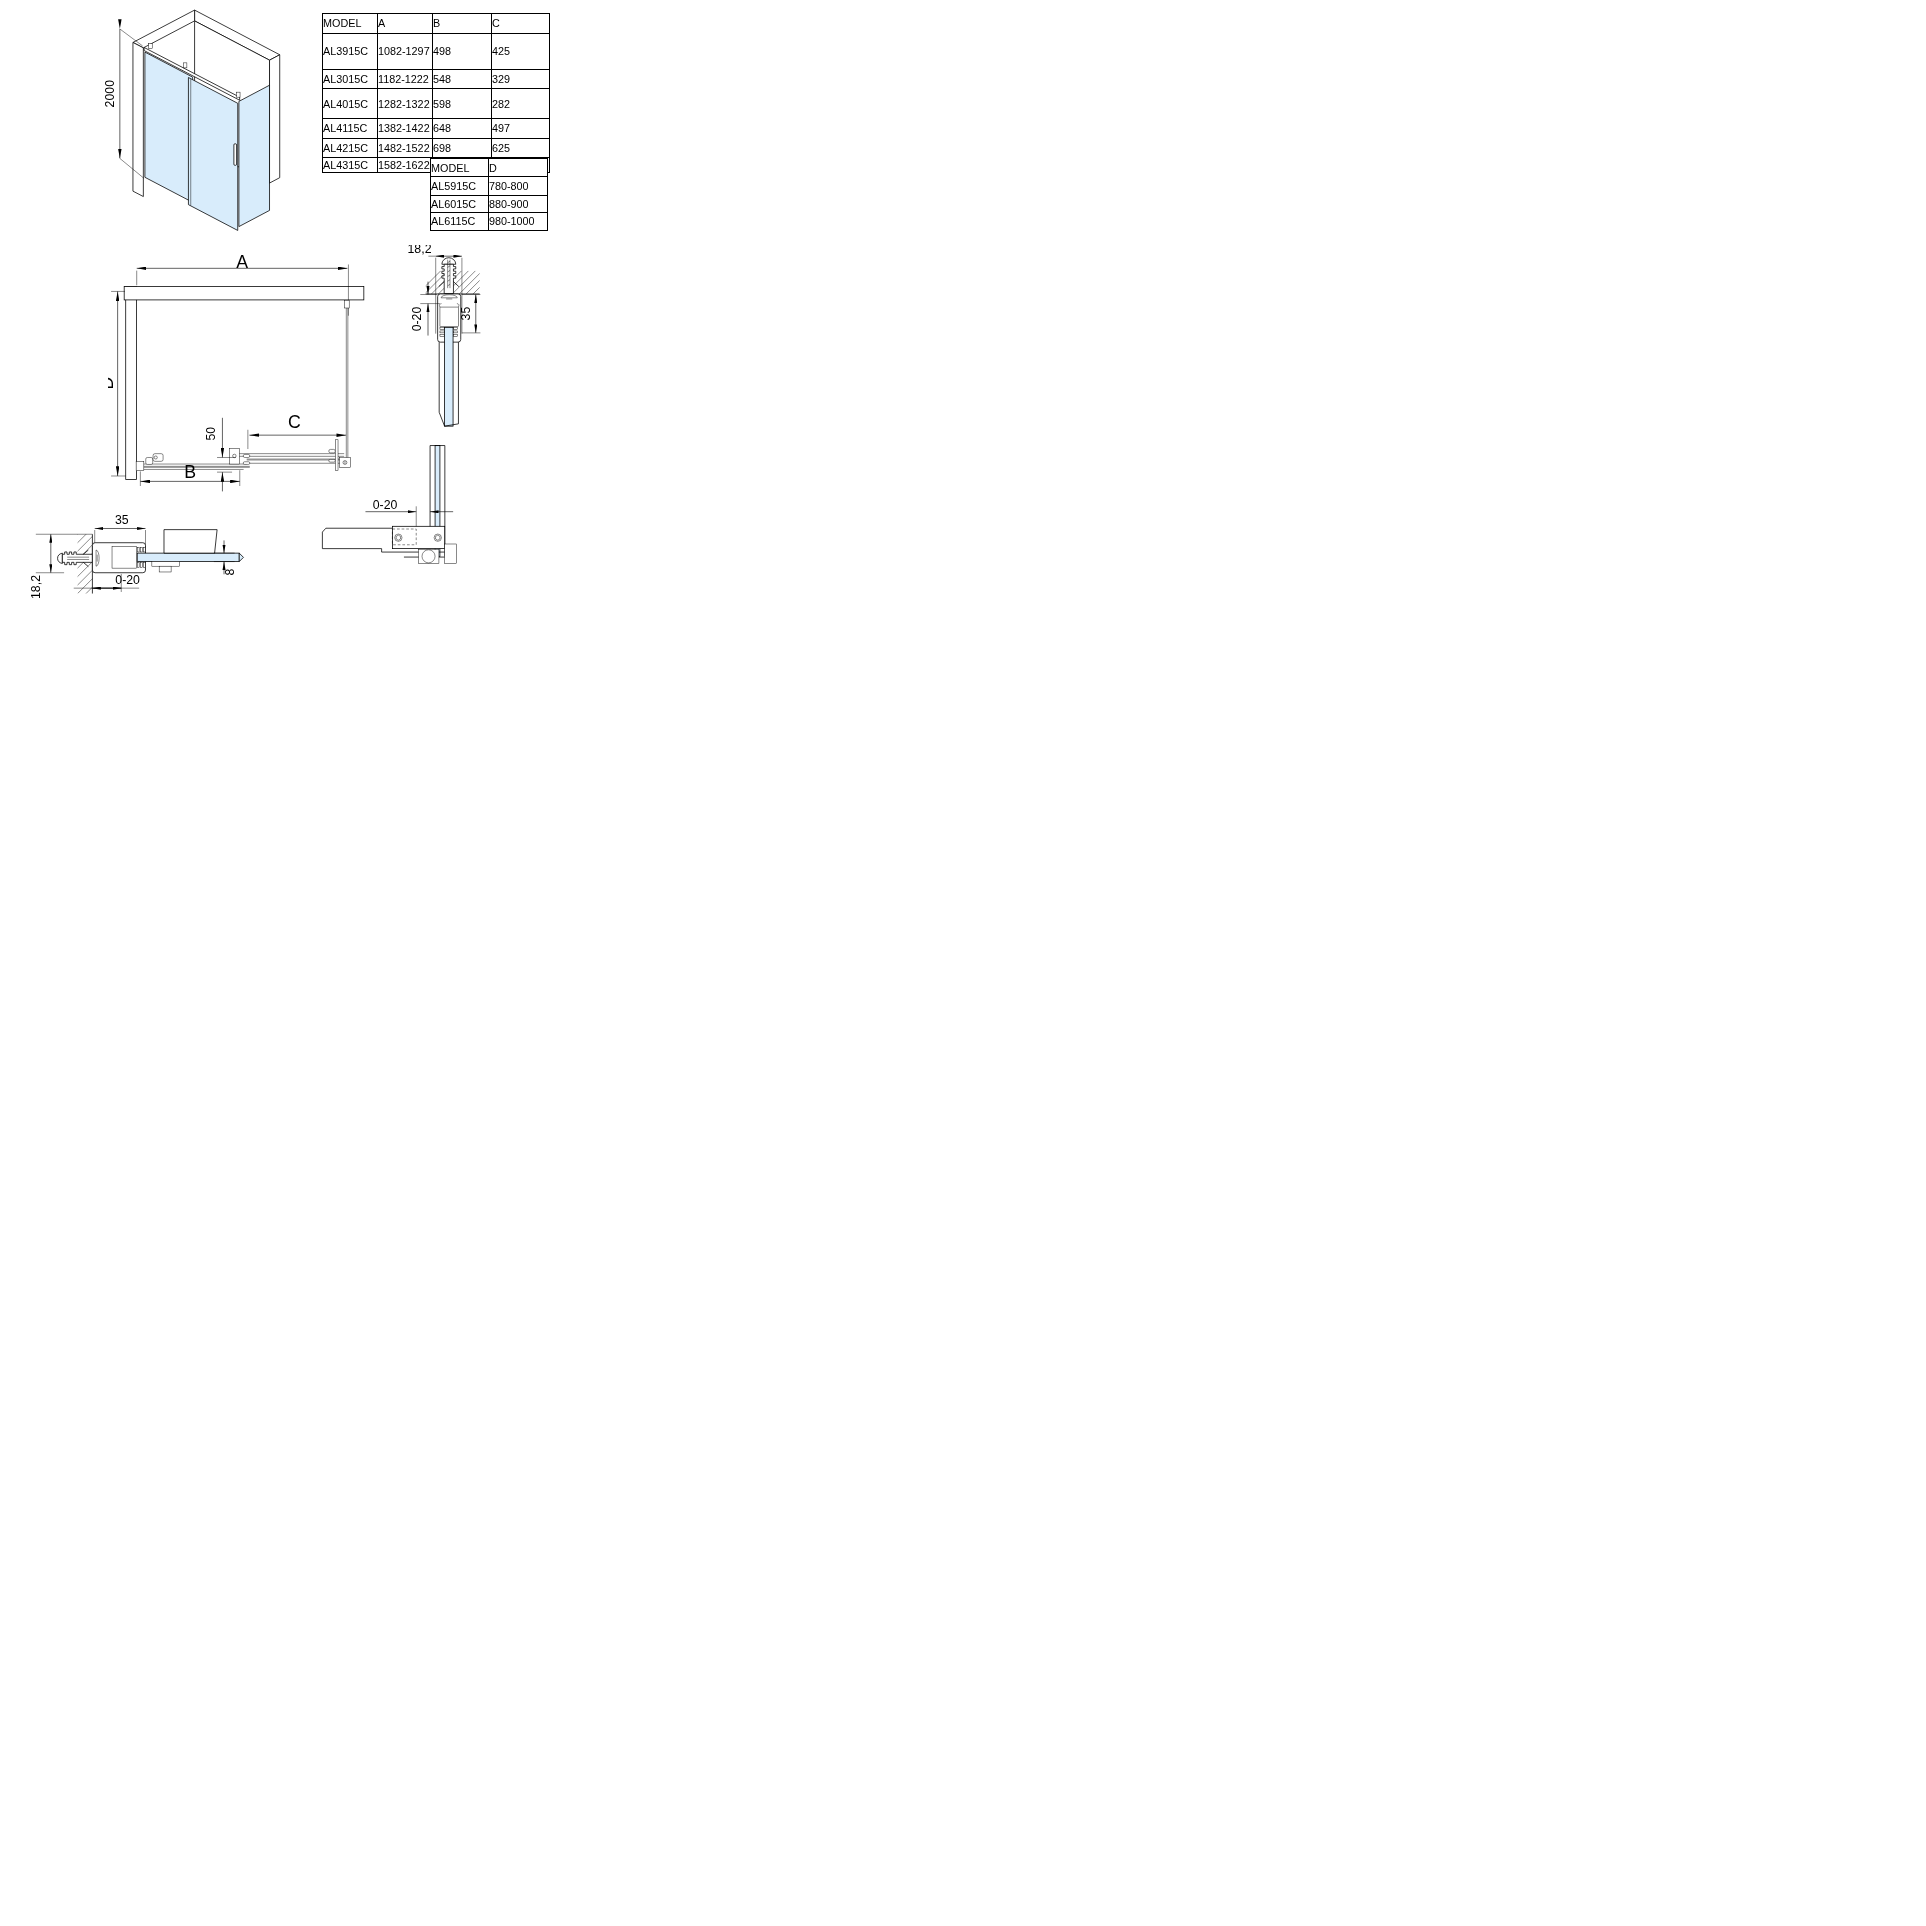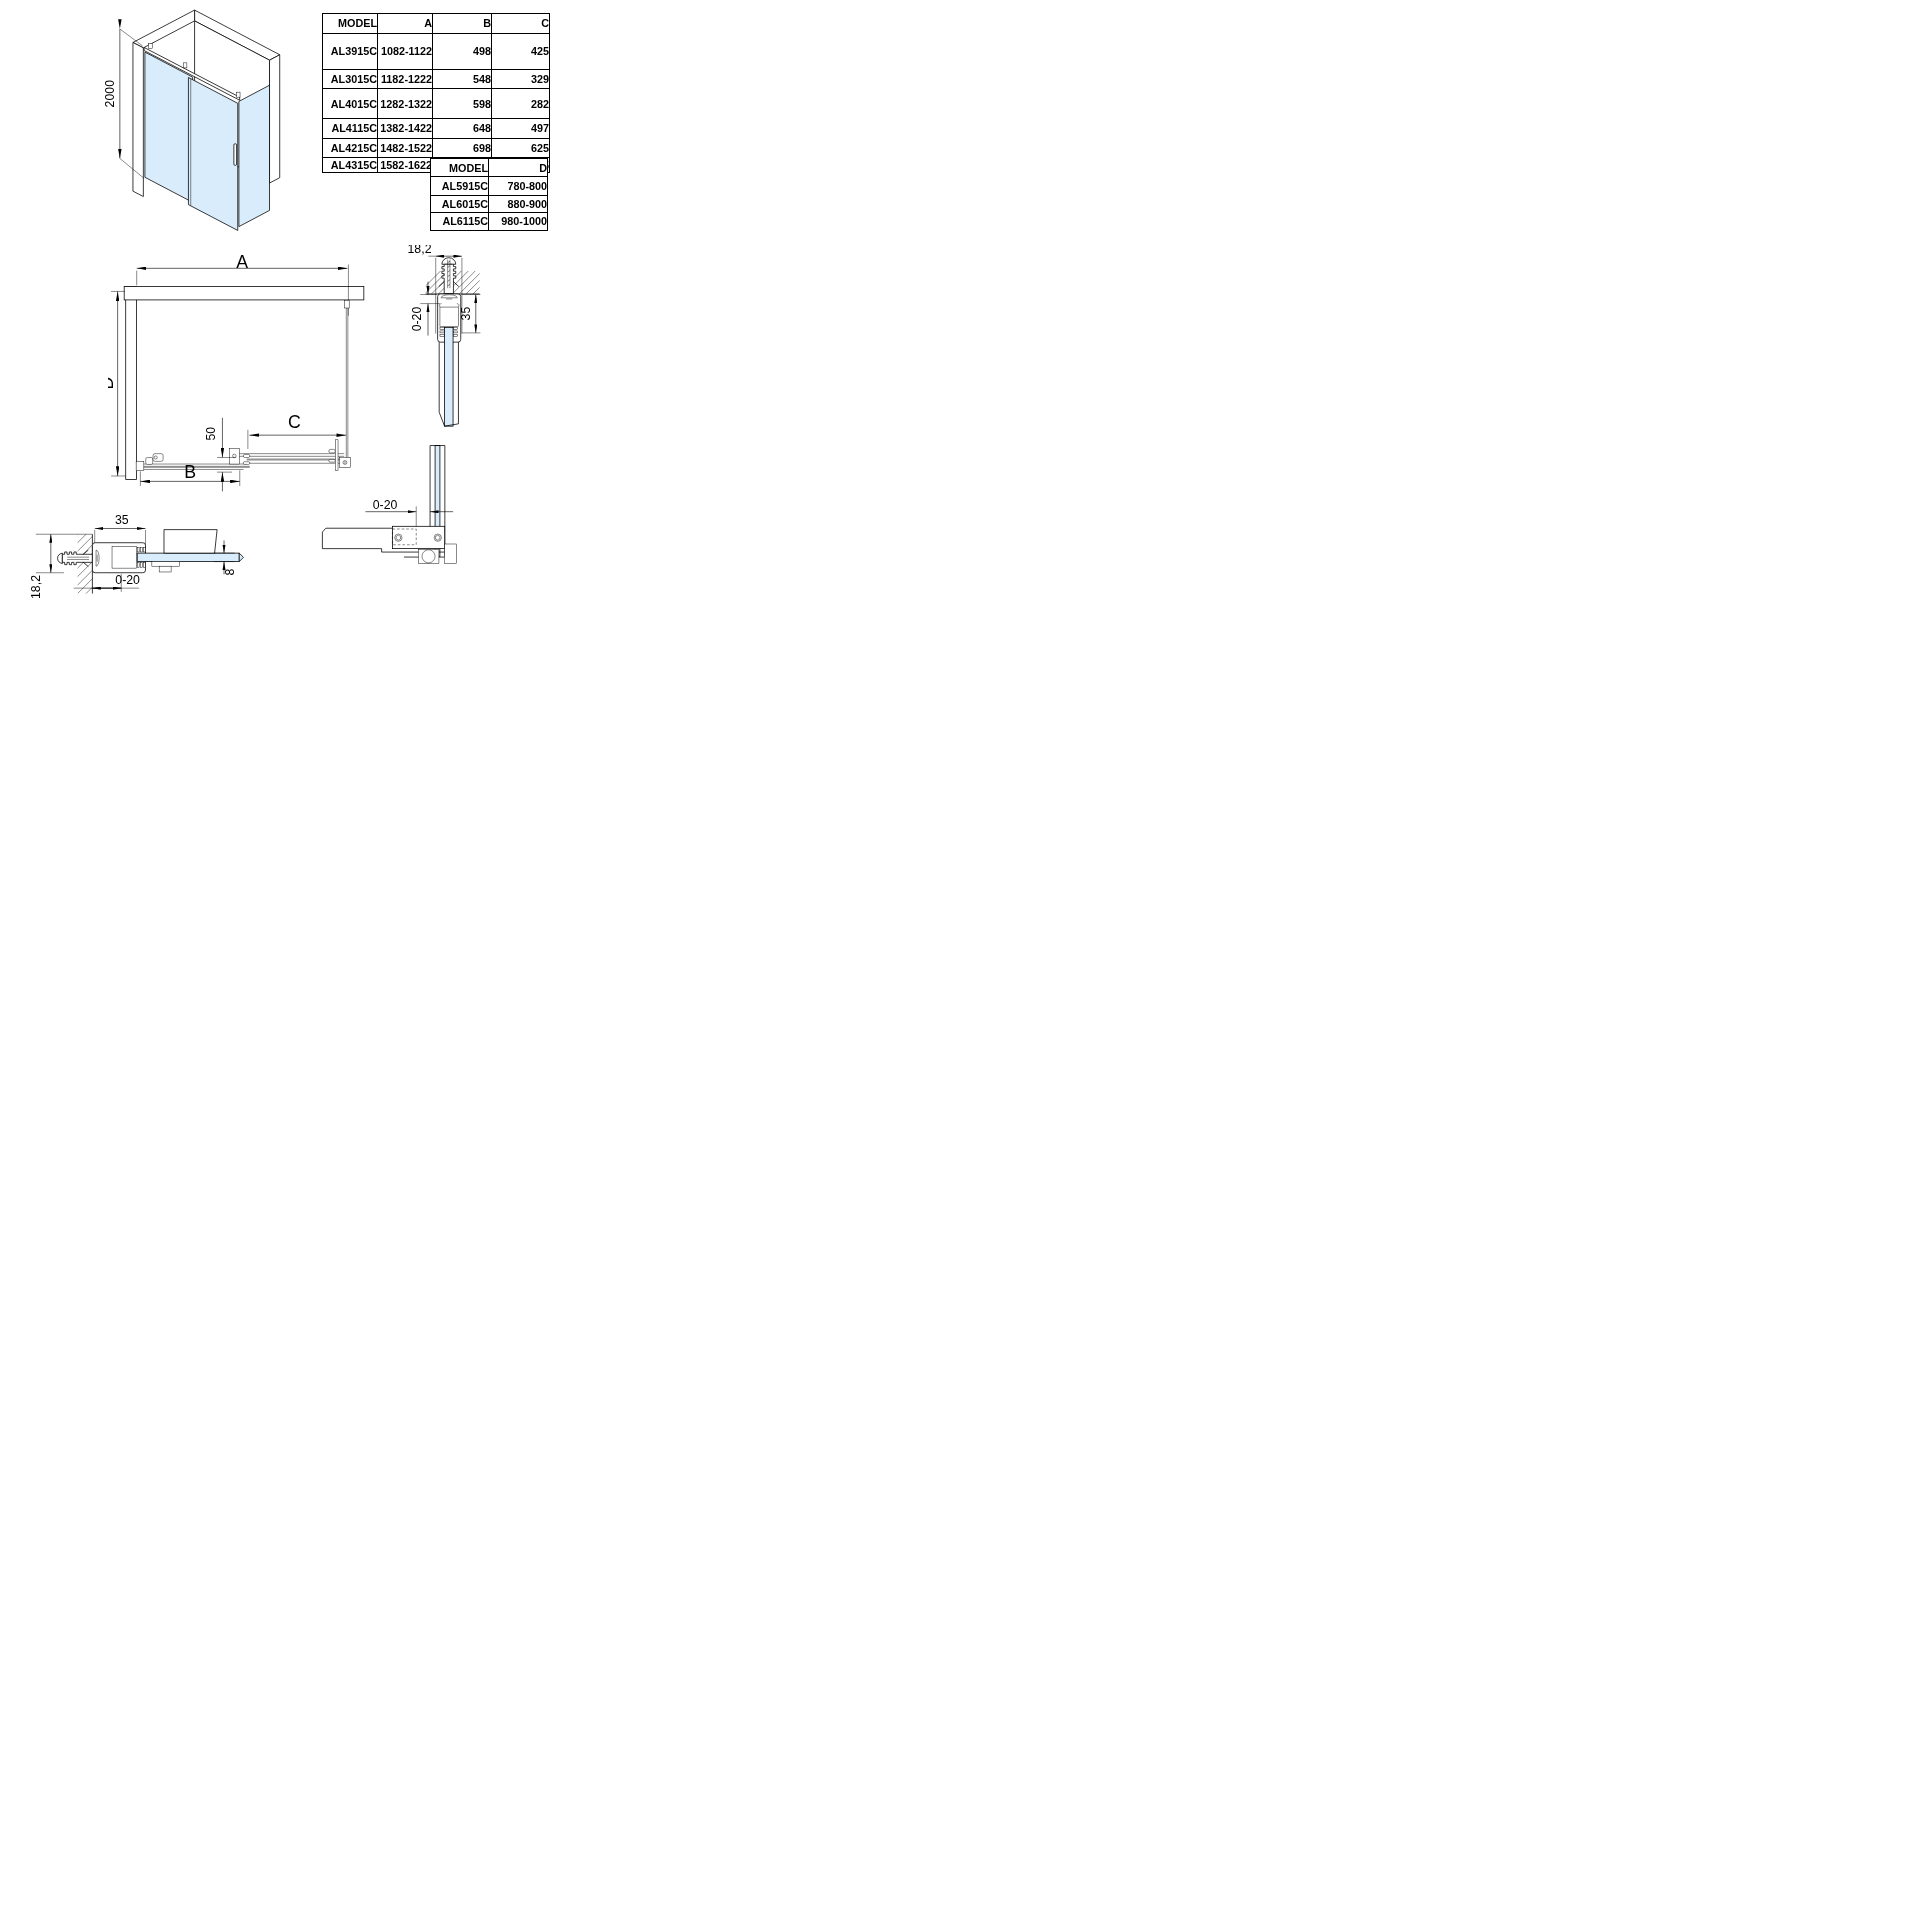--- a/index.html
+++ b/index.html
@@ -9,22 +9,22 @@
   svg text { font-family:"Liberation Sans", sans-serif; fill:#000; }
   .ln   { stroke:var(--line); stroke-width:2; fill:none; }
   .thin { stroke:var(--line); stroke-width:1.2; fill:none; }
   .wht  { fill:#ffffff; stroke:var(--line); stroke-width:2; }
   .whtthin { fill:#ffffff; stroke:var(--line); stroke-width:1.2; }
   .glass { fill:var(--glass); stroke:var(--line); stroke-width:2; }
   .dim  { stroke:var(--line); stroke-width:1.6; fill:none; }
   .lbl-big { font-size:46px; }
   .lbl-mid { font-size:32px; }
   table.spec { border-collapse:collapse; table-layout:fixed; background:#fff; }
-  table.spec td, table.spec th { border:0.8px solid #000; text-align:right; vertical-align:middle;
-    font-size:10.8px; font-weight:bold; padding:0; overflow:hidden; white-space:nowrap; }
+  table.spec td, table.spec th { border:0.8px solid #000; text-align:left; vertical-align:middle;
+    font-size:10.8px; font-weight:normal; padding:0; overflow:hidden; white-space:nowrap; }
 </style>
 </head>
 <body>
 
 <svg class="abs" style="left:104px;top:1.9px" width="212" height="235" viewBox="0 0 550 610">
   <defs>
     <marker id="aIso" viewBox="0 0 10 3.6" refX="10" refY="1.8" markerWidth="25" markerHeight="9" orient="auto" markerUnits="userSpaceOnUse">
         <path d="M0,0L10,1.8L0,3.6Z" fill="#000"></path>
       </marker>
   </defs>
@@ -61,21 +61,21 @@
     </colgroup>
   <tbody>
       <tr style="height:19.6px">
     <th>MODEL</th>
     <th>A</th>
     <th>B</th>
     <th>C</th>
   </tr>
   <tr style="height:36px">
     <td>AL3915C</td>
-    <td>1082-1122</td>
+    <td>1082-1297</td>
     <td>498</td>
     <td>425</td>
   </tr>
   <tr style="height:19.6px">
     <td>AL3015C</td>
     <td>1182-1222</td>
     <td>548</td>
     <td>329</td>
   </tr>
   <tr style="height:30px">

